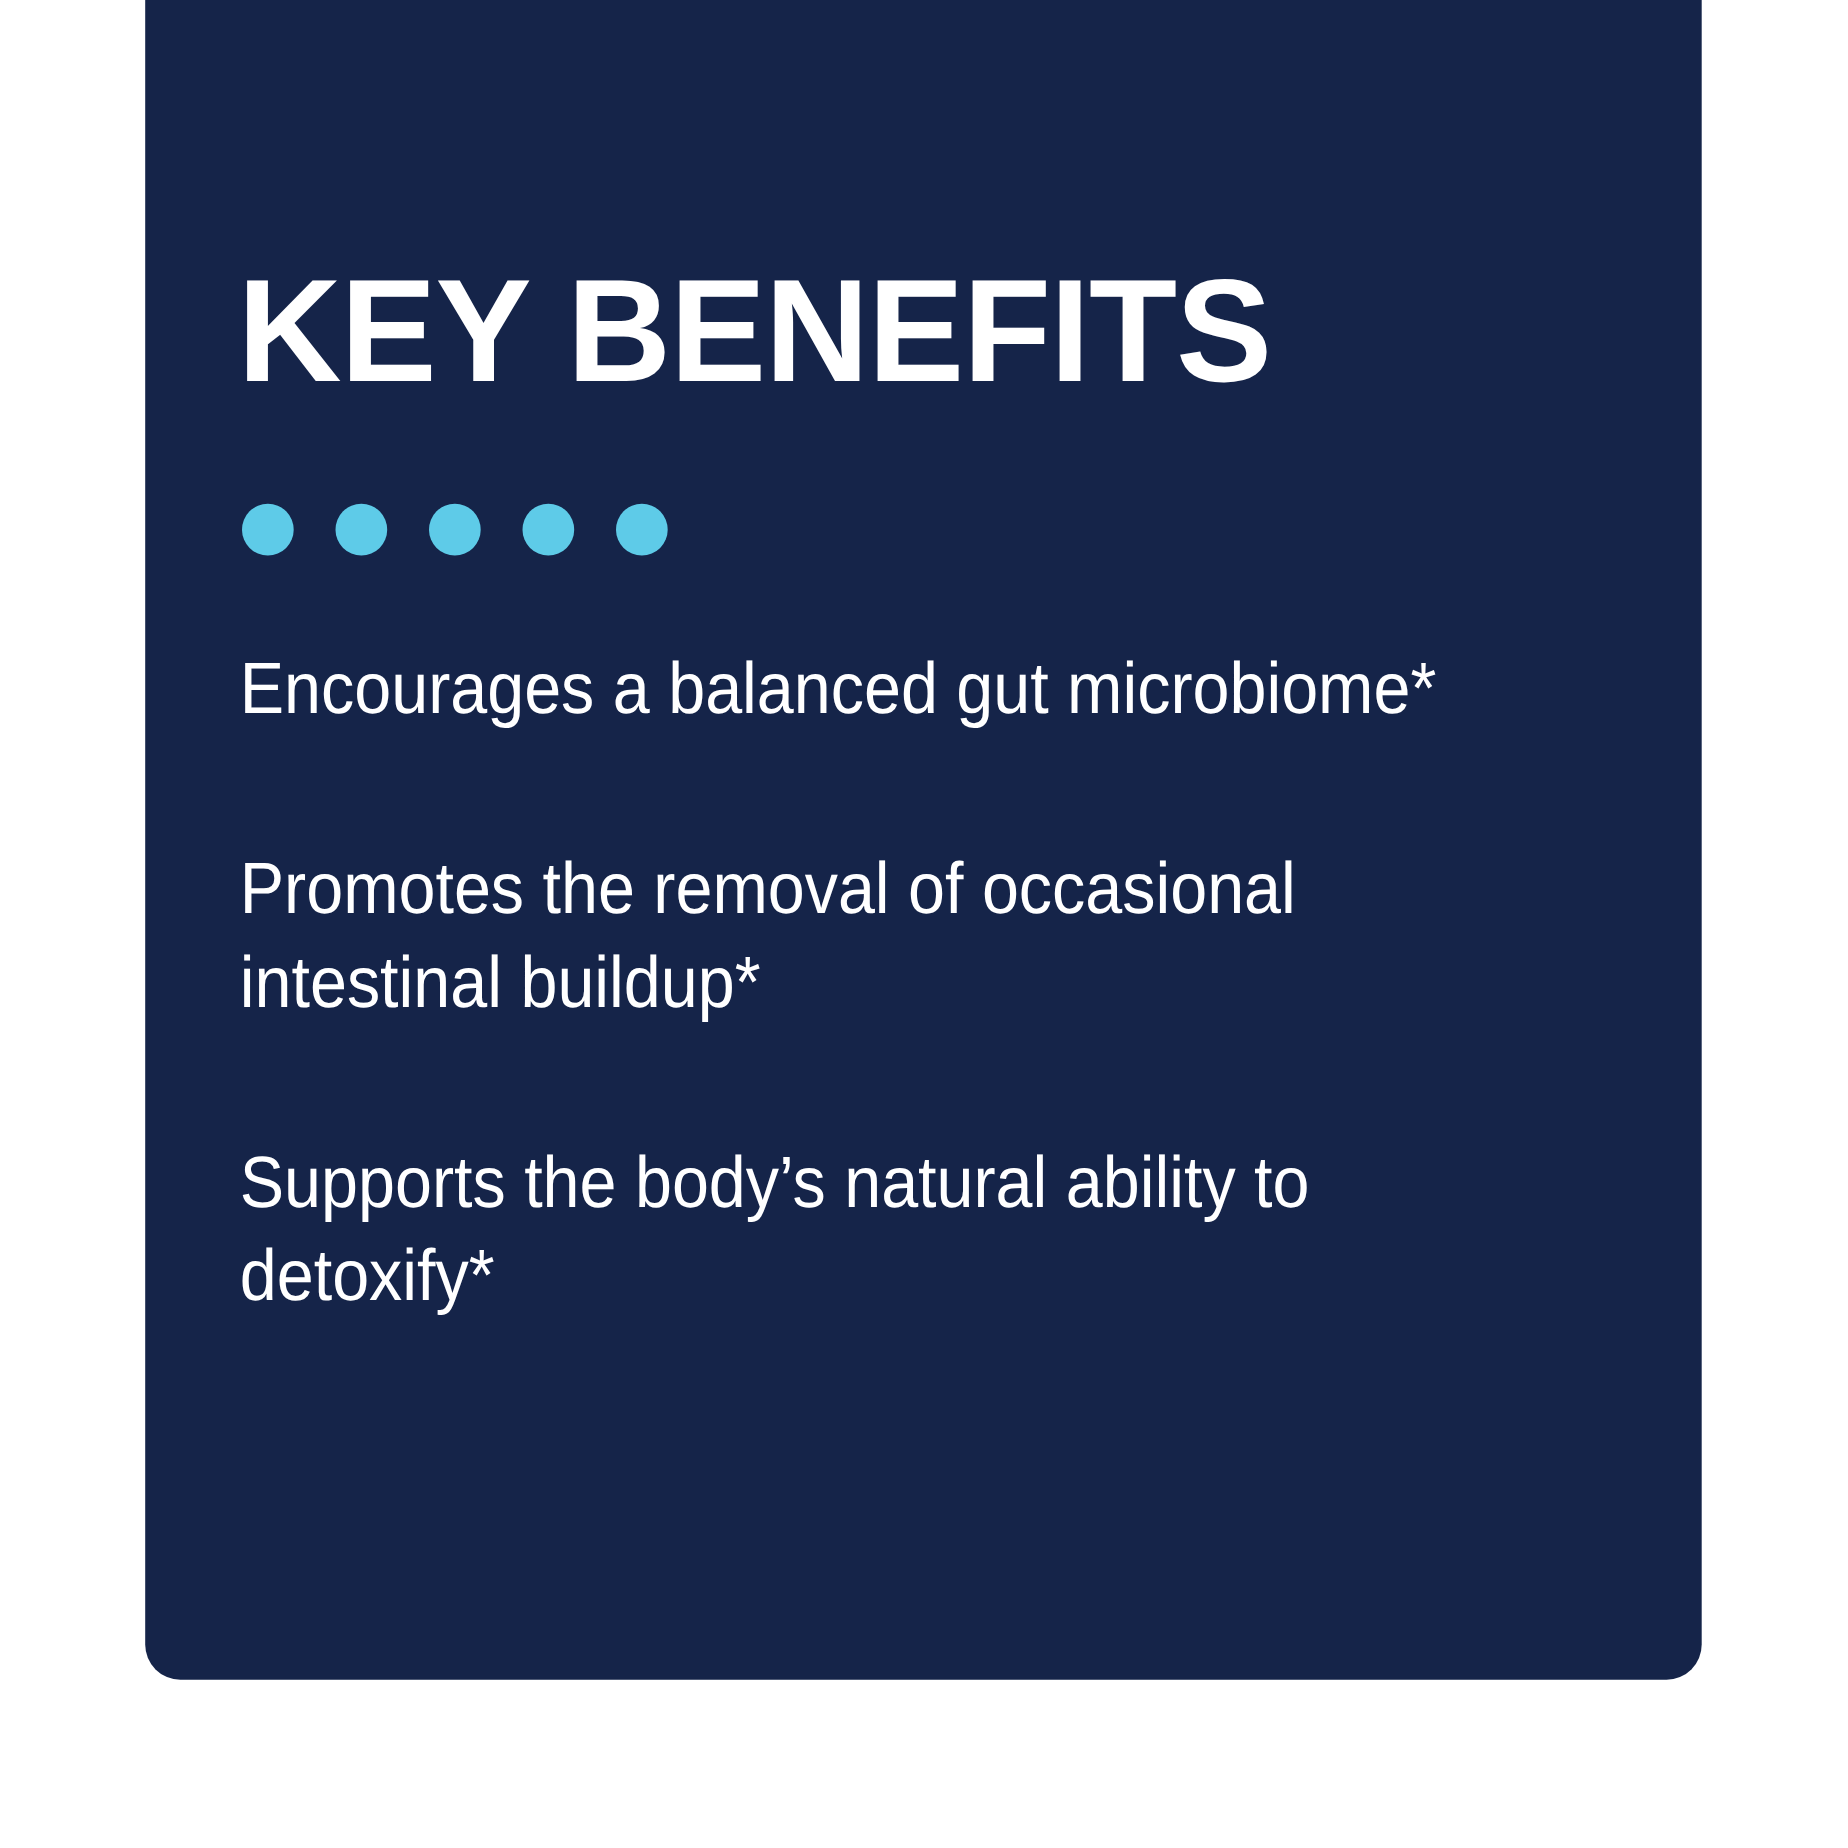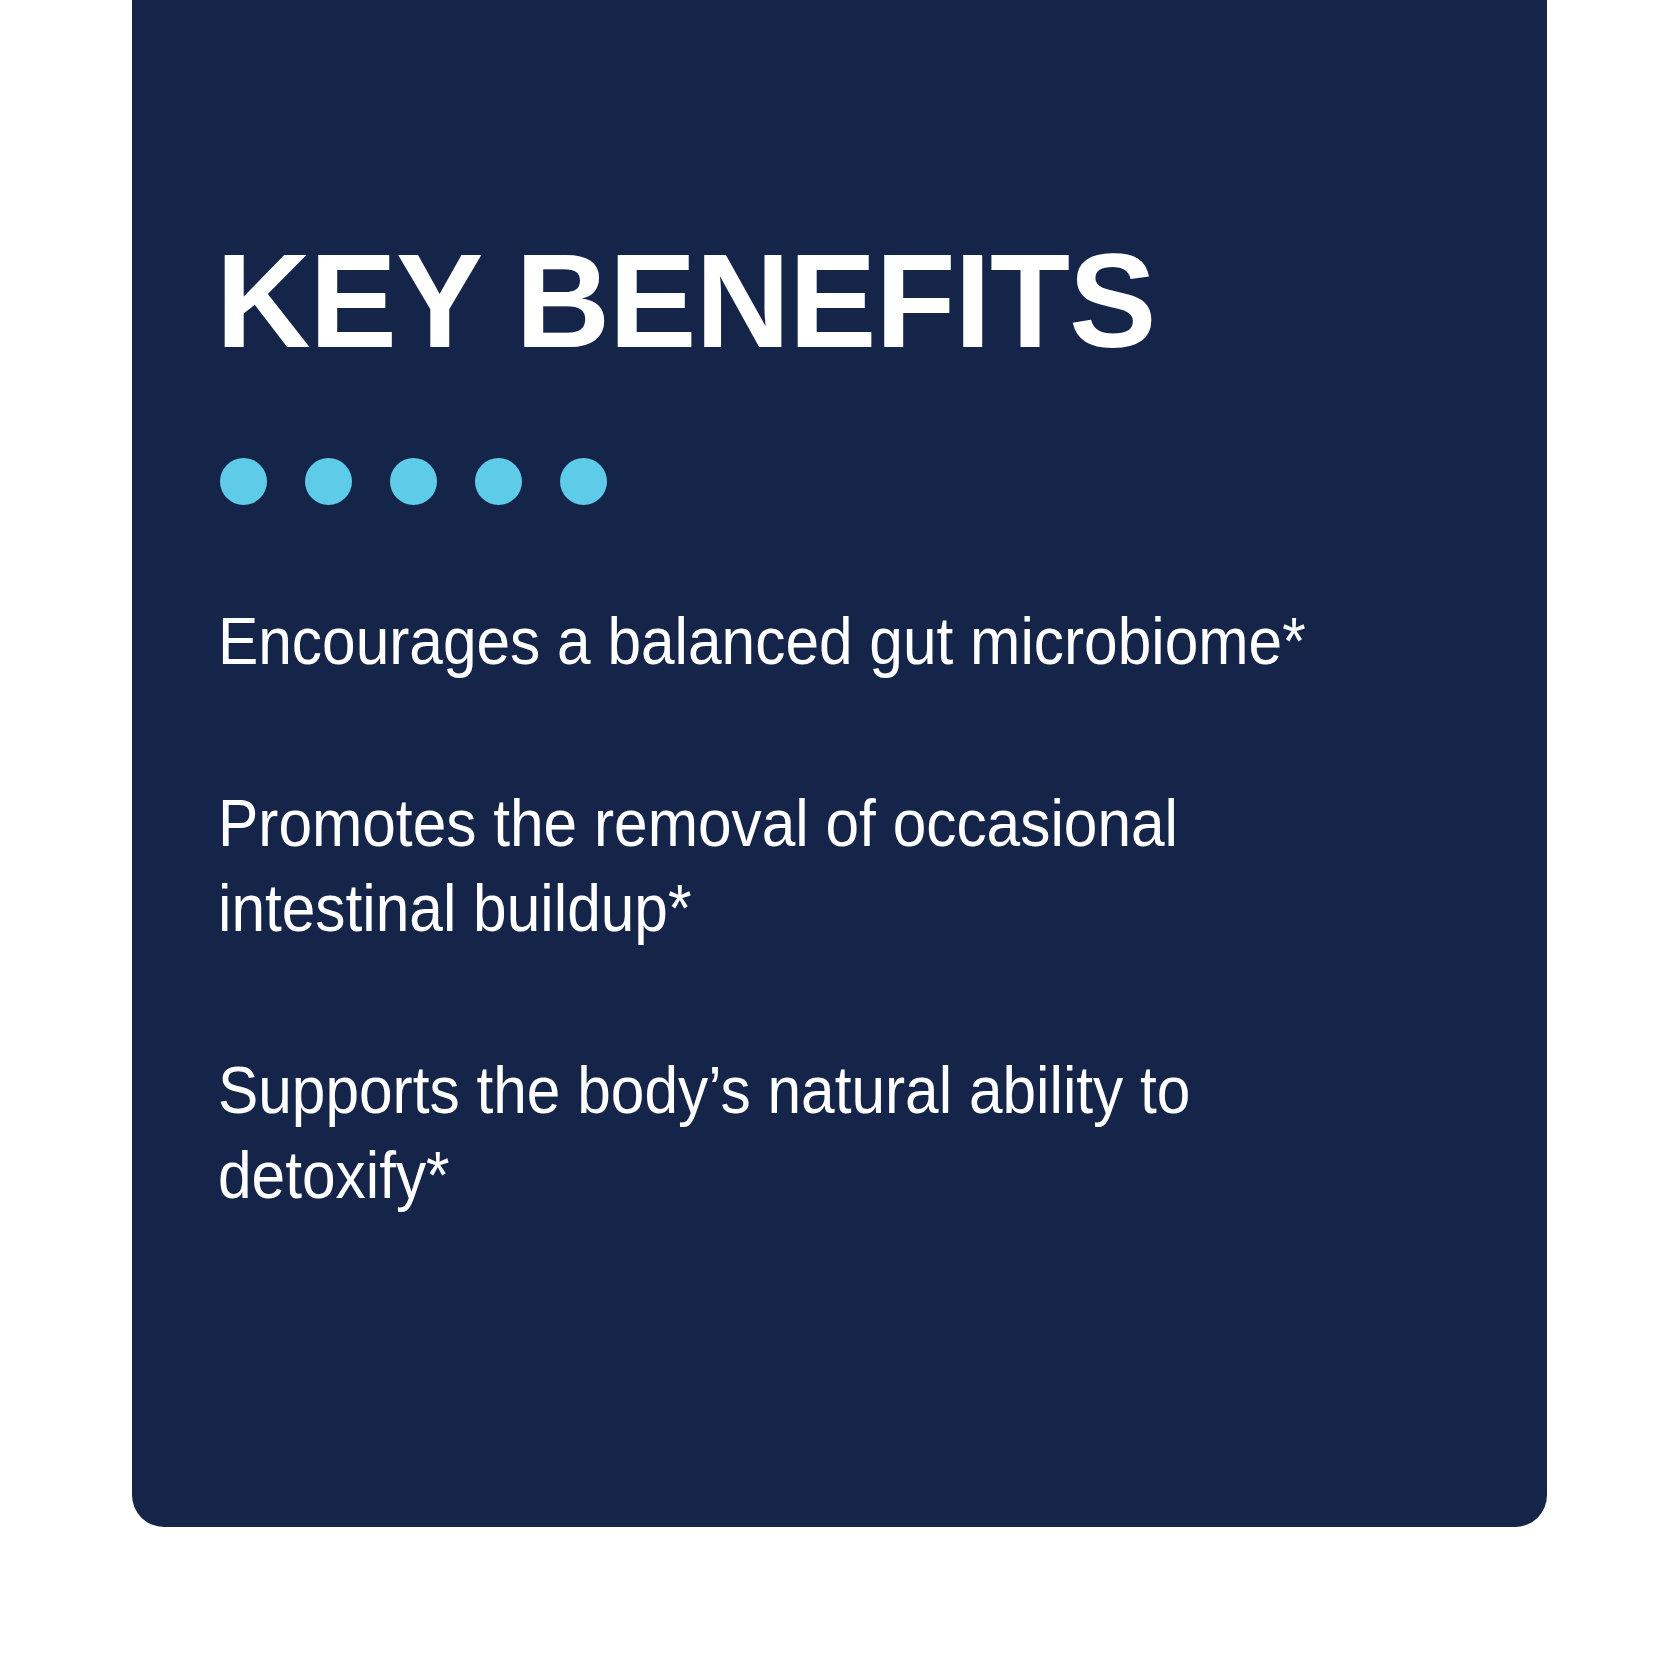--- a/index.html
+++ b/index.html
@@ -65,21 +65,21 @@
     height: 47px;
     border-radius: 50%;
     background: #5ecbe8;
     flex: 0 0 auto;
   }
 
   
   #benefit-list {
     position: absolute;
     left: 86px;
-    top: 639px;
+    top: 623px;
     width: 1160px;
     margin: 0;
     padding: 0;
     list-style: none;
   }
   #benefit-list .benefit-item {
     color: #ffffff;
     font-family: "Liberation Sans", sans-serif;
     font-weight: 400;
     font-size: 66px;

